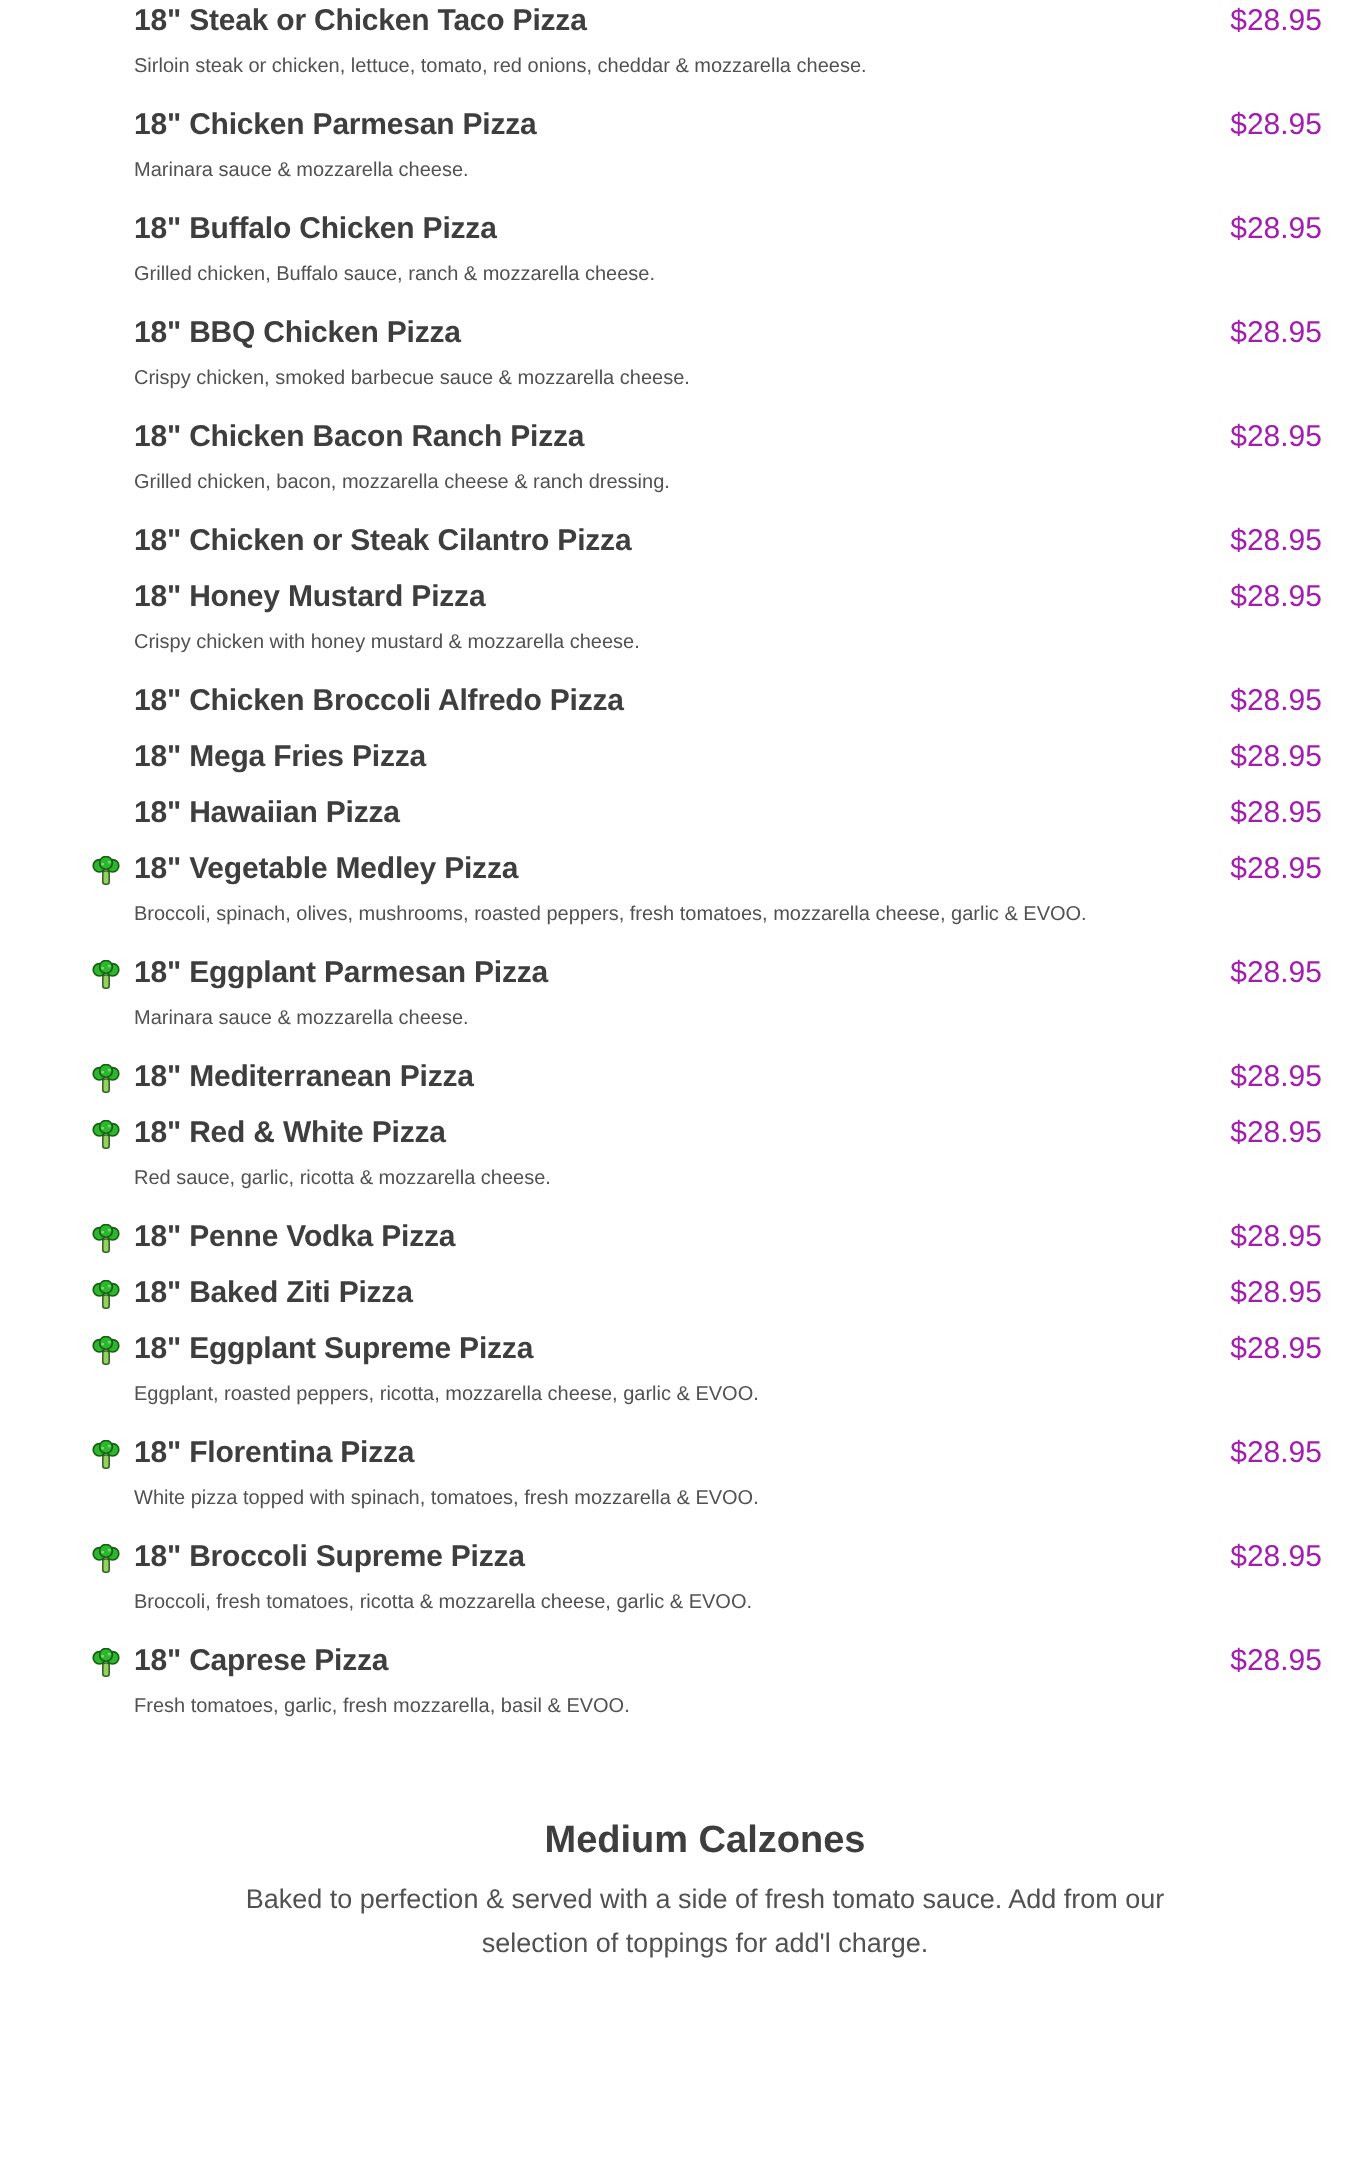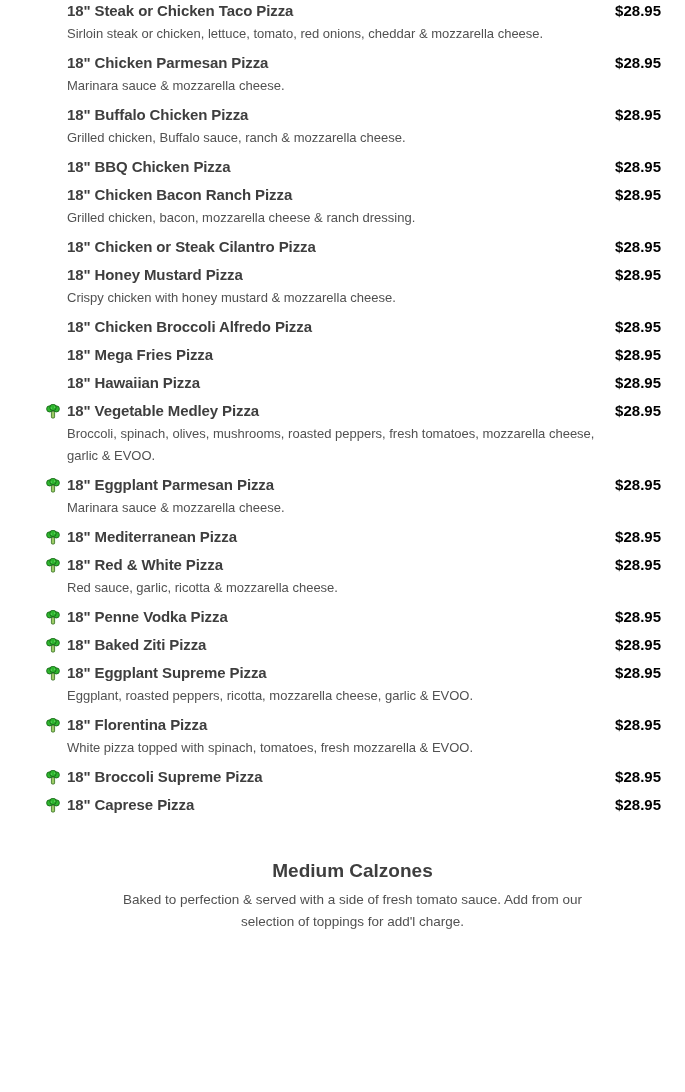--- a/index.html
+++ b/index.html
@@ -26,28 +26,28 @@
   .item-name {
     font-size: 15px;
     font-weight: 700;
     line-height: 20px;
     color: #3e3e3e;
     letter-spacing: -0.1px;
   }
   .item-price {
     margin-left: auto;
     font-size: 15px;
-    font-weight: 700;
+    font-weight: 400;
     line-height: 20px;
-    color: #000000;
+    color: #a21caf;
     white-space: nowrap;
     padding-left: 12px;
   }
   .item-desc {
-    font-size: 13px;
+    font-size: 10px;
     line-height: 22px;
     color: #515151;
     margin-top: 2px;
     max-width: 530px;
   }
   .veg-icon {
     position: absolute;
     left: 46px;
     top: 3px;
     width: 14px;
@@ -108,20 +108,21 @@
     </div>
     <p class="item-desc">Grilled chicken, Buffalo sauce, ranch &amp; mozzarella cheese.</p>
   </div>
 
   <div class="menu-item">
 
     <div class="title-row">
       <h3 class="item-name">18" BBQ Chicken Pizza</h3>
       <span class="item-price">$28.95</span>
     </div>
+    <p class="item-desc">Crispy chicken, smoked barbecue sauce &amp; mozzarella cheese.</p>
   </div>
 
   <div class="menu-item">
 
     <div class="title-row">
       <h3 class="item-name">18" Chicken Bacon Ranch Pizza</h3>
       <span class="item-price">$28.95</span>
     </div>
     <p class="item-desc">Grilled chicken, bacon, mozzarella cheese &amp; ranch dressing.</p>
   </div>
@@ -319,37 +320,39 @@
         <circle cx="10.3" cy="4.9" r="3.1" fill="#2eb62e" stroke="#145f14" stroke-width="0.8"></circle>
         <circle cx="7" cy="3.4" r="3.2" fill="#2eb62e" stroke="#145f14" stroke-width="0.8"></circle>
         <circle cx="5.3" cy="4.1" r="0.7" fill="#6fe06f"></circle>
         <circle cx="8.6" cy="3.1" r="0.7" fill="#6fe06f"></circle>
       </svg>
     </span>
     <div class="title-row">
       <h3 class="item-name">18" Broccoli Supreme Pizza</h3>
       <span class="item-price">$28.95</span>
     </div>
+    <p class="item-desc">Broccoli, fresh tomatoes, ricotta &amp; mozzarella cheese, garlic &amp; EVOO.</p>
   </div>
 
   <div class="menu-item">
     <span class="veg-icon">
       <svg width="14" height="15" viewBox="0 0 14 15" xmlns="http://www.w3.org/2000/svg">
         <rect x="5.4" y="7.5" width="3.2" height="6.6" rx="1.2" fill="#9ccc65" stroke="#2e6b1e" stroke-width="0.8"></rect>
         <circle cx="3.7" cy="4.9" r="3.1" fill="#2eb62e" stroke="#145f14" stroke-width="0.8"></circle>
         <circle cx="10.3" cy="4.9" r="3.1" fill="#2eb62e" stroke="#145f14" stroke-width="0.8"></circle>
         <circle cx="7" cy="3.4" r="3.2" fill="#2eb62e" stroke="#145f14" stroke-width="0.8"></circle>
         <circle cx="5.3" cy="4.1" r="0.7" fill="#6fe06f"></circle>
         <circle cx="8.6" cy="3.1" r="0.7" fill="#6fe06f"></circle>
       </svg>
     </span>
     <div class="title-row">
       <h3 class="item-name">18" Caprese Pizza</h3>
       <span class="item-price">$28.95</span>
     </div>
+    <p class="item-desc">Fresh tomatoes, garlic, fresh mozzarella, basil &amp; EVOO.</p>
   </div>
 </div>
 
   <div class="section-header">
     <h2 class="section-title">Medium Calzones</h2>
     <p class="section-subtitle">Baked to perfection &amp; served with a side of fresh tomato sauce. Add from our selection of toppings for add'l charge.</p>
   </div>
 
 </div>
 

